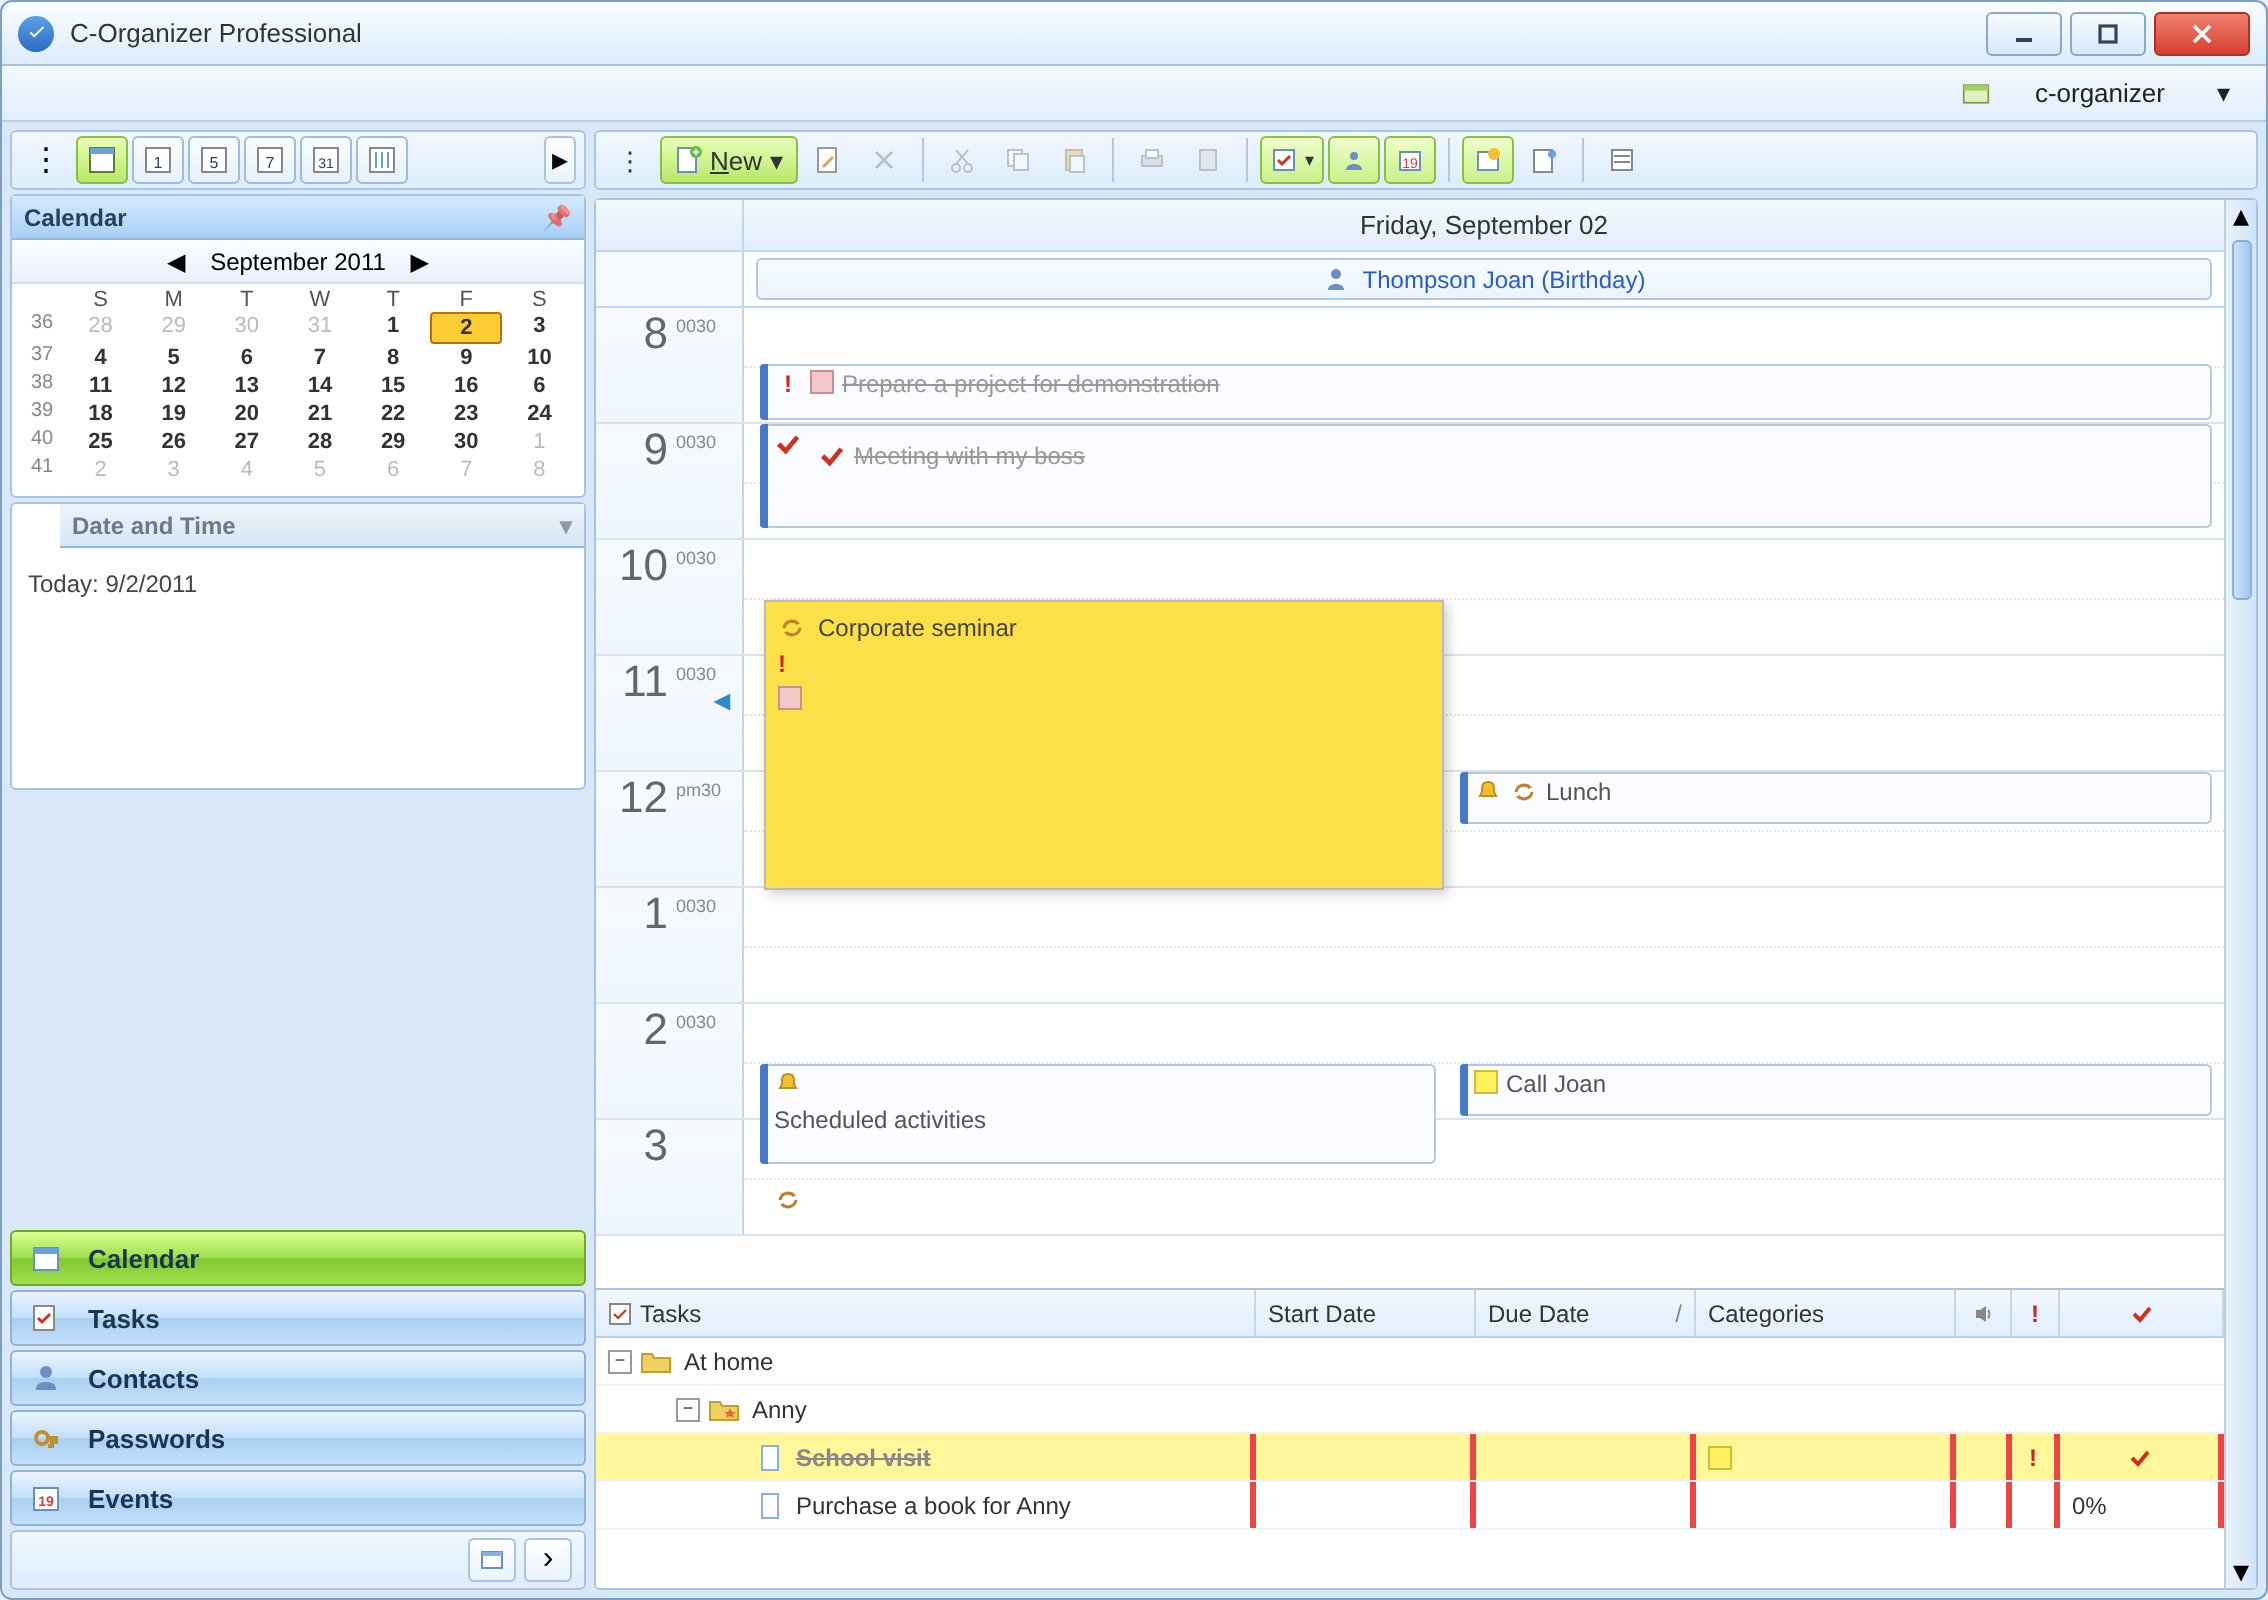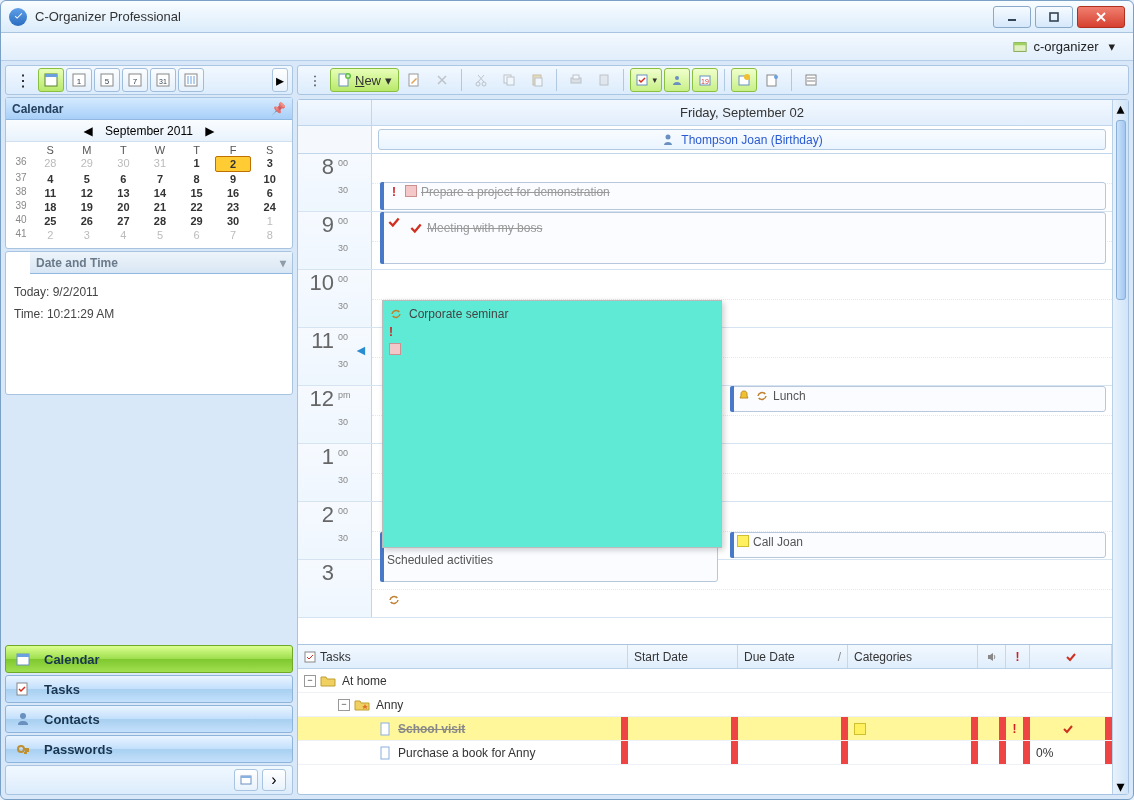--- a/index.html
+++ b/index.html
@@ -12,21 +12,21 @@
   .titlebar .title { font-size:13px; color:#333; }
   .winbtns { margin-left:auto; display:flex; gap:0; }
   .winbtn { width:38px; height:22px; border:1px solid #8aa8c8; border-radius:3px; margin-left:4px; display:flex; align-items:center; justify-content:center; background:linear-gradient(#f6fbff,#d6e8fb); cursor:pointer; }
   .winbtn.close { background:linear-gradient(#f08070,#d64030); border-color:#b03020; width:48px; }
   .winbtn svg { width:12px; height:12px; }
   
   .menubar { height:28px; background:linear-gradient(#f3f9ff,#e1eefb); border-bottom:1px solid #b6cee6; display:flex; align-items:center; padding:0 10px; font-size:13px; color:#222; }
   .menubar .menu-item { padding:2px 10px; cursor:pointer; border-radius:3px; }
   .menubar .menu-item span.ul { text-decoration:underline; }
   .menubar .spacer { flex:1; }
-  .menubar .db { display:flex; align-items:center; gap:6px; padding:2px 8px; cursor:pointer; }
+  .menubar .db { display:flex; align-items:center; gap:22px; padding:2px 8px; cursor:pointer; }
   .menubar .db svg { width:14px; height:14px; }
   .menubar .db .caret { margin-left:4px; }
   
   .body-row { flex:1; display:flex; min-height:0; padding:4px; gap:4px; }
   
   .sidebar { width:288px; display:flex; flex-direction:column; gap:2px; }
   .side-toolbar { height:30px; background:linear-gradient(#f2f8ff,#dcecfc); border:1px solid #abc6e2; border-radius:3px; display:flex; align-items:center; padding:0 4px; gap:2px; }
   .side-toolbar .tbtn { width:26px; height:24px; border-radius:3px; display:flex; align-items:center; justify-content:center; cursor:pointer; }
   .side-toolbar .tbtn.box { border:1px solid #a0bcdc; background:linear-gradient(#fafdff,#e4f0fc); }
   .side-toolbar .tbtn.hl { background:linear-gradient(#e8ffb8,#b8e86a); border:1px solid #8ac040; }
@@ -70,43 +70,43 @@
   .day-header { height:26px; background:linear-gradient(#f2f8ff,#e2eefc); border-bottom:1px solid #c0d6ec; display:flex;}
   .day-header .gutter { width:74px; border-right:1px solid #c0d6ec; }
   .day-header .title { flex:1; text-align:center; font-size:13px; color:#333; line-height:26px;}
   .allday { height:28px; border-bottom:1px solid #c0d6ec; display:flex; }
   .allday .gutter { width:74px; border-right:1px solid #c0d6ec; background:#f5f9fd;}
   .allday .chip { flex:1; margin:3px 6px; border:1px solid #b0c8e0; border-radius:3px; background:linear-gradient(#f8fcff,#eaf4ff); display:flex; align-items:center; justify-content:center; gap:6px; font-size:12px; color:#2a5ad0; cursor:pointer;}
   .time-grid { flex:1; position:relative; overflow:hidden; }
   .hour-row { display:flex; height:58px; border-bottom:1px solid #d6e4f2;}
   .hour-row .hour-gutter { width:74px; border-right:1px solid #c0d6ec; background:linear-gradient(#f6faff,#eef6fe); display:flex; font-size:12px; color:#556;}
   .hour-gutter .big { font-size:22px; color:#666; width:38px; text-align:right; padding-right:2px; font-weight:300; line-height:26px;}
-  .hour-gutter .small { display:flex; flex-direction:column; font-size:9px; padding:2px 2px; color:#888; }
+  .hour-gutter .small { display:flex; flex-direction:row; font-size:9px; padding:2px 2px; color:#888; }
   .hour-gutter .small span { height:29px; line-height:14px;}
   .hour-row .slots { flex:1; position:relative;}
   .hour-row .slots::before { content:""; position:absolute; left:0; right:0; top:50%; border-top:1px dotted #e0e8f2; }
   .now-marker { position:absolute; left:56px; top:188px; color:#2a8cd0; font-size:14px;}
   
   .event { position:absolute; background:#fafcff; border:1px solid #b8c8dc; border-radius:3px; font-size:12px; color:#555; padding:2px 4px; display:flex; gap:4px; align-items:flex-start; cursor:pointer;}
   .event .bar { position:absolute; left:-3px; top:-1px; bottom:-1px; width:4px; background:#4878c8; border-radius:2px 0 0 2px;}
   .event.done { color:#999; }
   .event.done .txt { text-decoration:line-through; }
   .ev-ic { width:14px; height:14px; flex-shrink:0; display:inline-flex; align-items:center; justify-content:center;}
-  .tooltip { position:absolute; left:84px; top:212px; width:340px; height:248px; background:#5eead4; border:1px solid #bbb; box-shadow:2px 2px 6px rgba(0,0,0,0.2); padding:6px; font-size:12px; color:#444; z-index:5;}
+  .tooltip { position:absolute; left:84px; top:212px; width:340px; height:145px; background:#fde047; border:1px solid #bbb; box-shadow:2px 2px 6px rgba(0,0,0,0.2); padding:6px; font-size:12px; color:#444; z-index:5;}
   .tooltip .row { display:flex; align-items:center; gap:6px; margin-bottom:4px;}
   
   .tasks-pane { height:150px; border-top:1px solid #a8c4e0; display:flex; flex-direction:column; }
   .tasks-head { height:24px; background:linear-gradient(#f2f8ff,#e0eefc); border-bottom:1px solid #b8d0e8; display:flex; font-size:12px; color:#333;}
   .tasks-head .col { border-right:1px solid #c4d8ec; padding:4px 6px; display:flex; align-items:center; gap:4px; cursor:pointer;}
   .tasks-body { flex:1; overflow:auto; font-size:12px; color:#333; }
   .task-row { height:24px; display:flex; align-items:center; border-bottom:1px solid #eef2f8;}
   .task-row .indent { display:inline-block; }
   .task-row .tree-toggle { width:12px; height:12px; border:1px solid #999; display:inline-flex; align-items:center; justify-content:center; font-size:9px; line-height:9px; cursor:pointer; margin-right:4px; background:#fff;}
   .task-row.hl { background:#fff79a; }
-  .task-row .col { border-right:7px solid #ef4444; padding:0 6px; height:100%; display:flex; align-items:center;}
+  .task-row .col { border-right:3px solid #ef4444; padding:0 6px; height:100%; display:flex; align-items:center;}
   .strike { text-decoration:line-through; color:#888;}
   
   .chk-red { width:12px; height:12px; }
   .bang { color:#d02020; font-weight:bold; font-size:12px; }
   .sq-pink { width:12px; height:12px; background:#f4c8c8; border:1px solid #cc9090;}
   .sq-yellow { width:12px; height:12px; background:#fff060; border:1px solid #d0c030;}
 </style>
 </head>
 <body>
 
@@ -266,21 +266,20 @@
           </div>
       </div>
 
       <div class="panel">
         <div class="panel-head" style="background:linear-gradient(#eef4fa,#d8e6f4); color:#6a7a8a;margin-left:24px;">
           <span>Date and Time</span>
           <span class="chev">▾</span>
         </div>
         <div class="datetime-body">
           <div>Today: 9/2/2011</div>
-          <div>Time: 10:21:29 AM</div>
         </div>
       </div>
 
       <div class="nav-groups" id="nav-groups">
           <div class="nav-item active">
             <span class="ic">
               <svg width="16" height="16" viewBox="0 0 16 16">
                 <rect x="2" y="3" width="12" height="11" fill="#fff" stroke="#6a90c0"></rect>
                 <rect x="2" y="3" width="12" height="3" fill="#6aa0e0"></rect>
               </svg>
@@ -307,20 +306,29 @@
           </div>
           <div class="nav-item">
             <span class="ic">
               <svg width="16" height="16" viewBox="0 0 16 16">
                 <circle cx="6" cy="8" r="3" fill="none" stroke="#c09030" stroke-width="2"></circle>
                 <path d="M8 8h5v2h-2v2h-2" stroke="#c09030" fill="none" stroke-width="2"></path>
               </svg>
             </span>
             <span>Passwords</span>
           </div>
+          <div class="nav-item">
+            <span class="ic">
+              <svg width="16" height="16" viewBox="0 0 16 16">
+                <rect x="2" y="3" width="12" height="11" fill="#fff" stroke="#6a90c0"></rect>
+                <text x="8" y="12" font-size="7" text-anchor="middle" fill="#d04040">19</text>
+              </svg>
+            </span>
+            <span>Events</span>
+          </div>
         </div>
       <div class="nav-footer">
         <div class="fbtn">
             <svg width="14" height="14" viewBox="0 0 14 14">
               <rect x="2" y="3" width="10" height="8" fill="#fff" stroke="#6a90c0"></rect>
               <rect x="2" y="3" width="10" height="2" fill="#88b0e0"></rect>
             </svg>
           </div>
         <div class="fbtn">›</div>
       </div>

